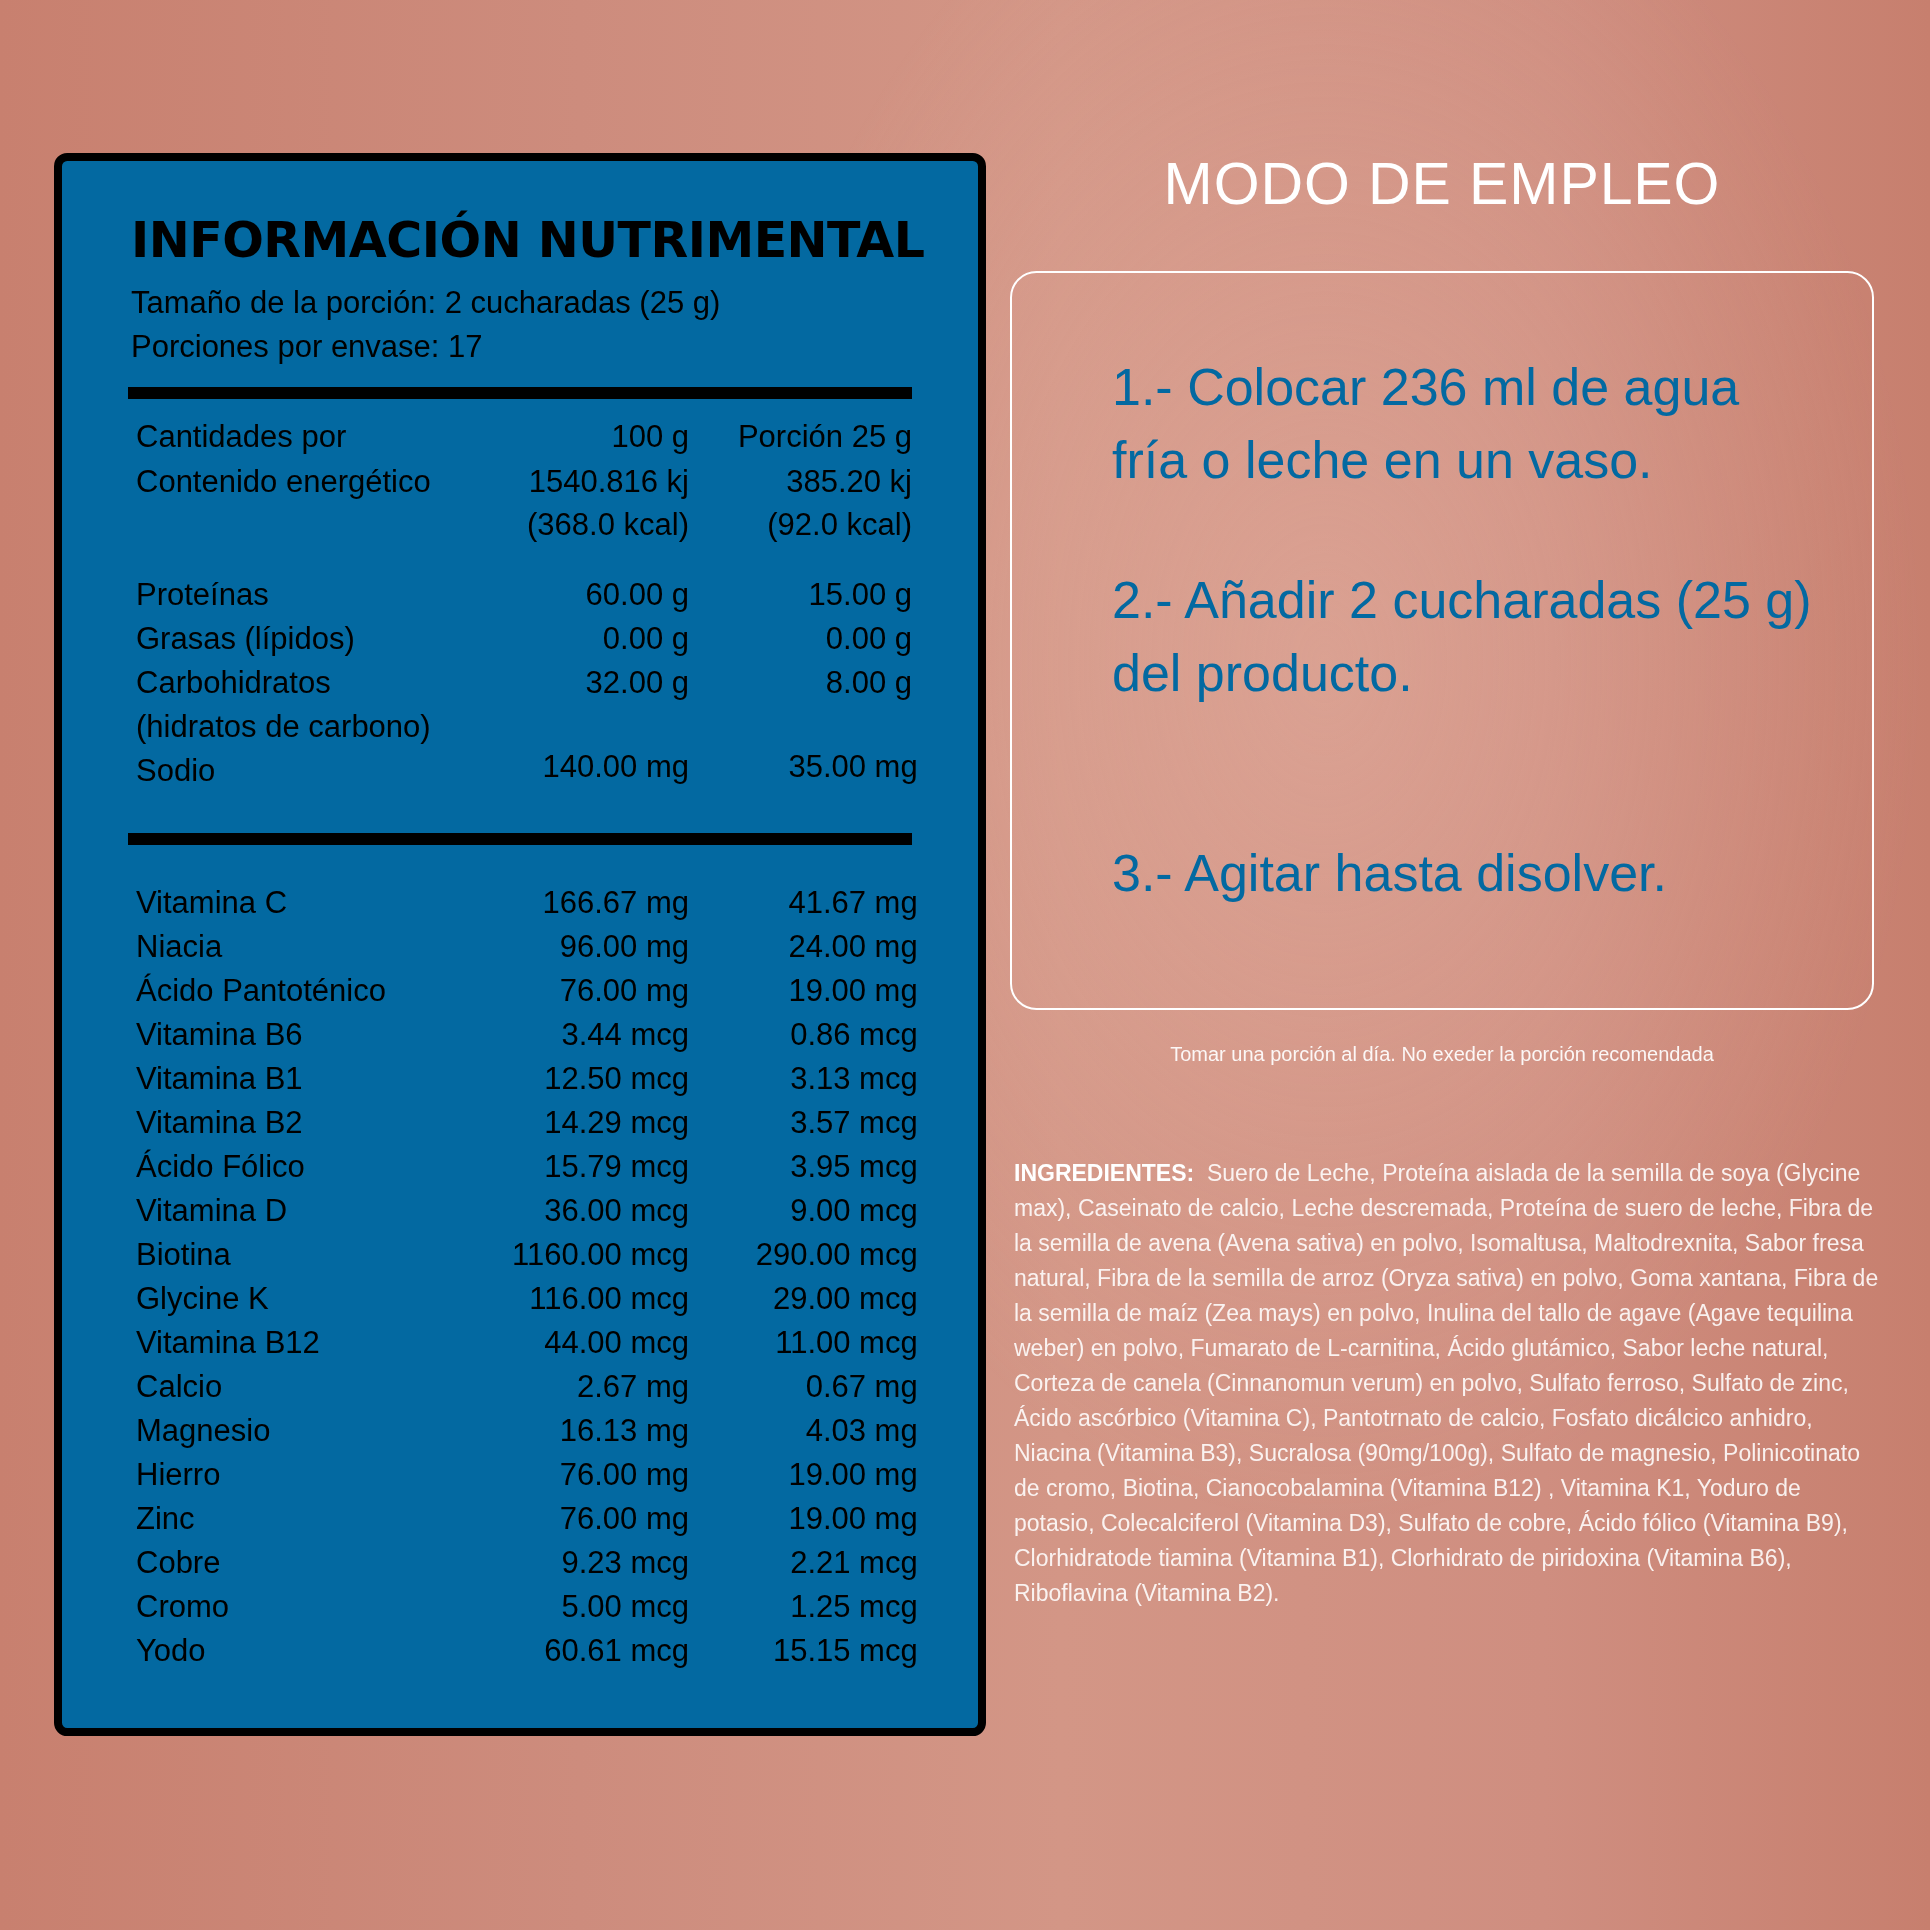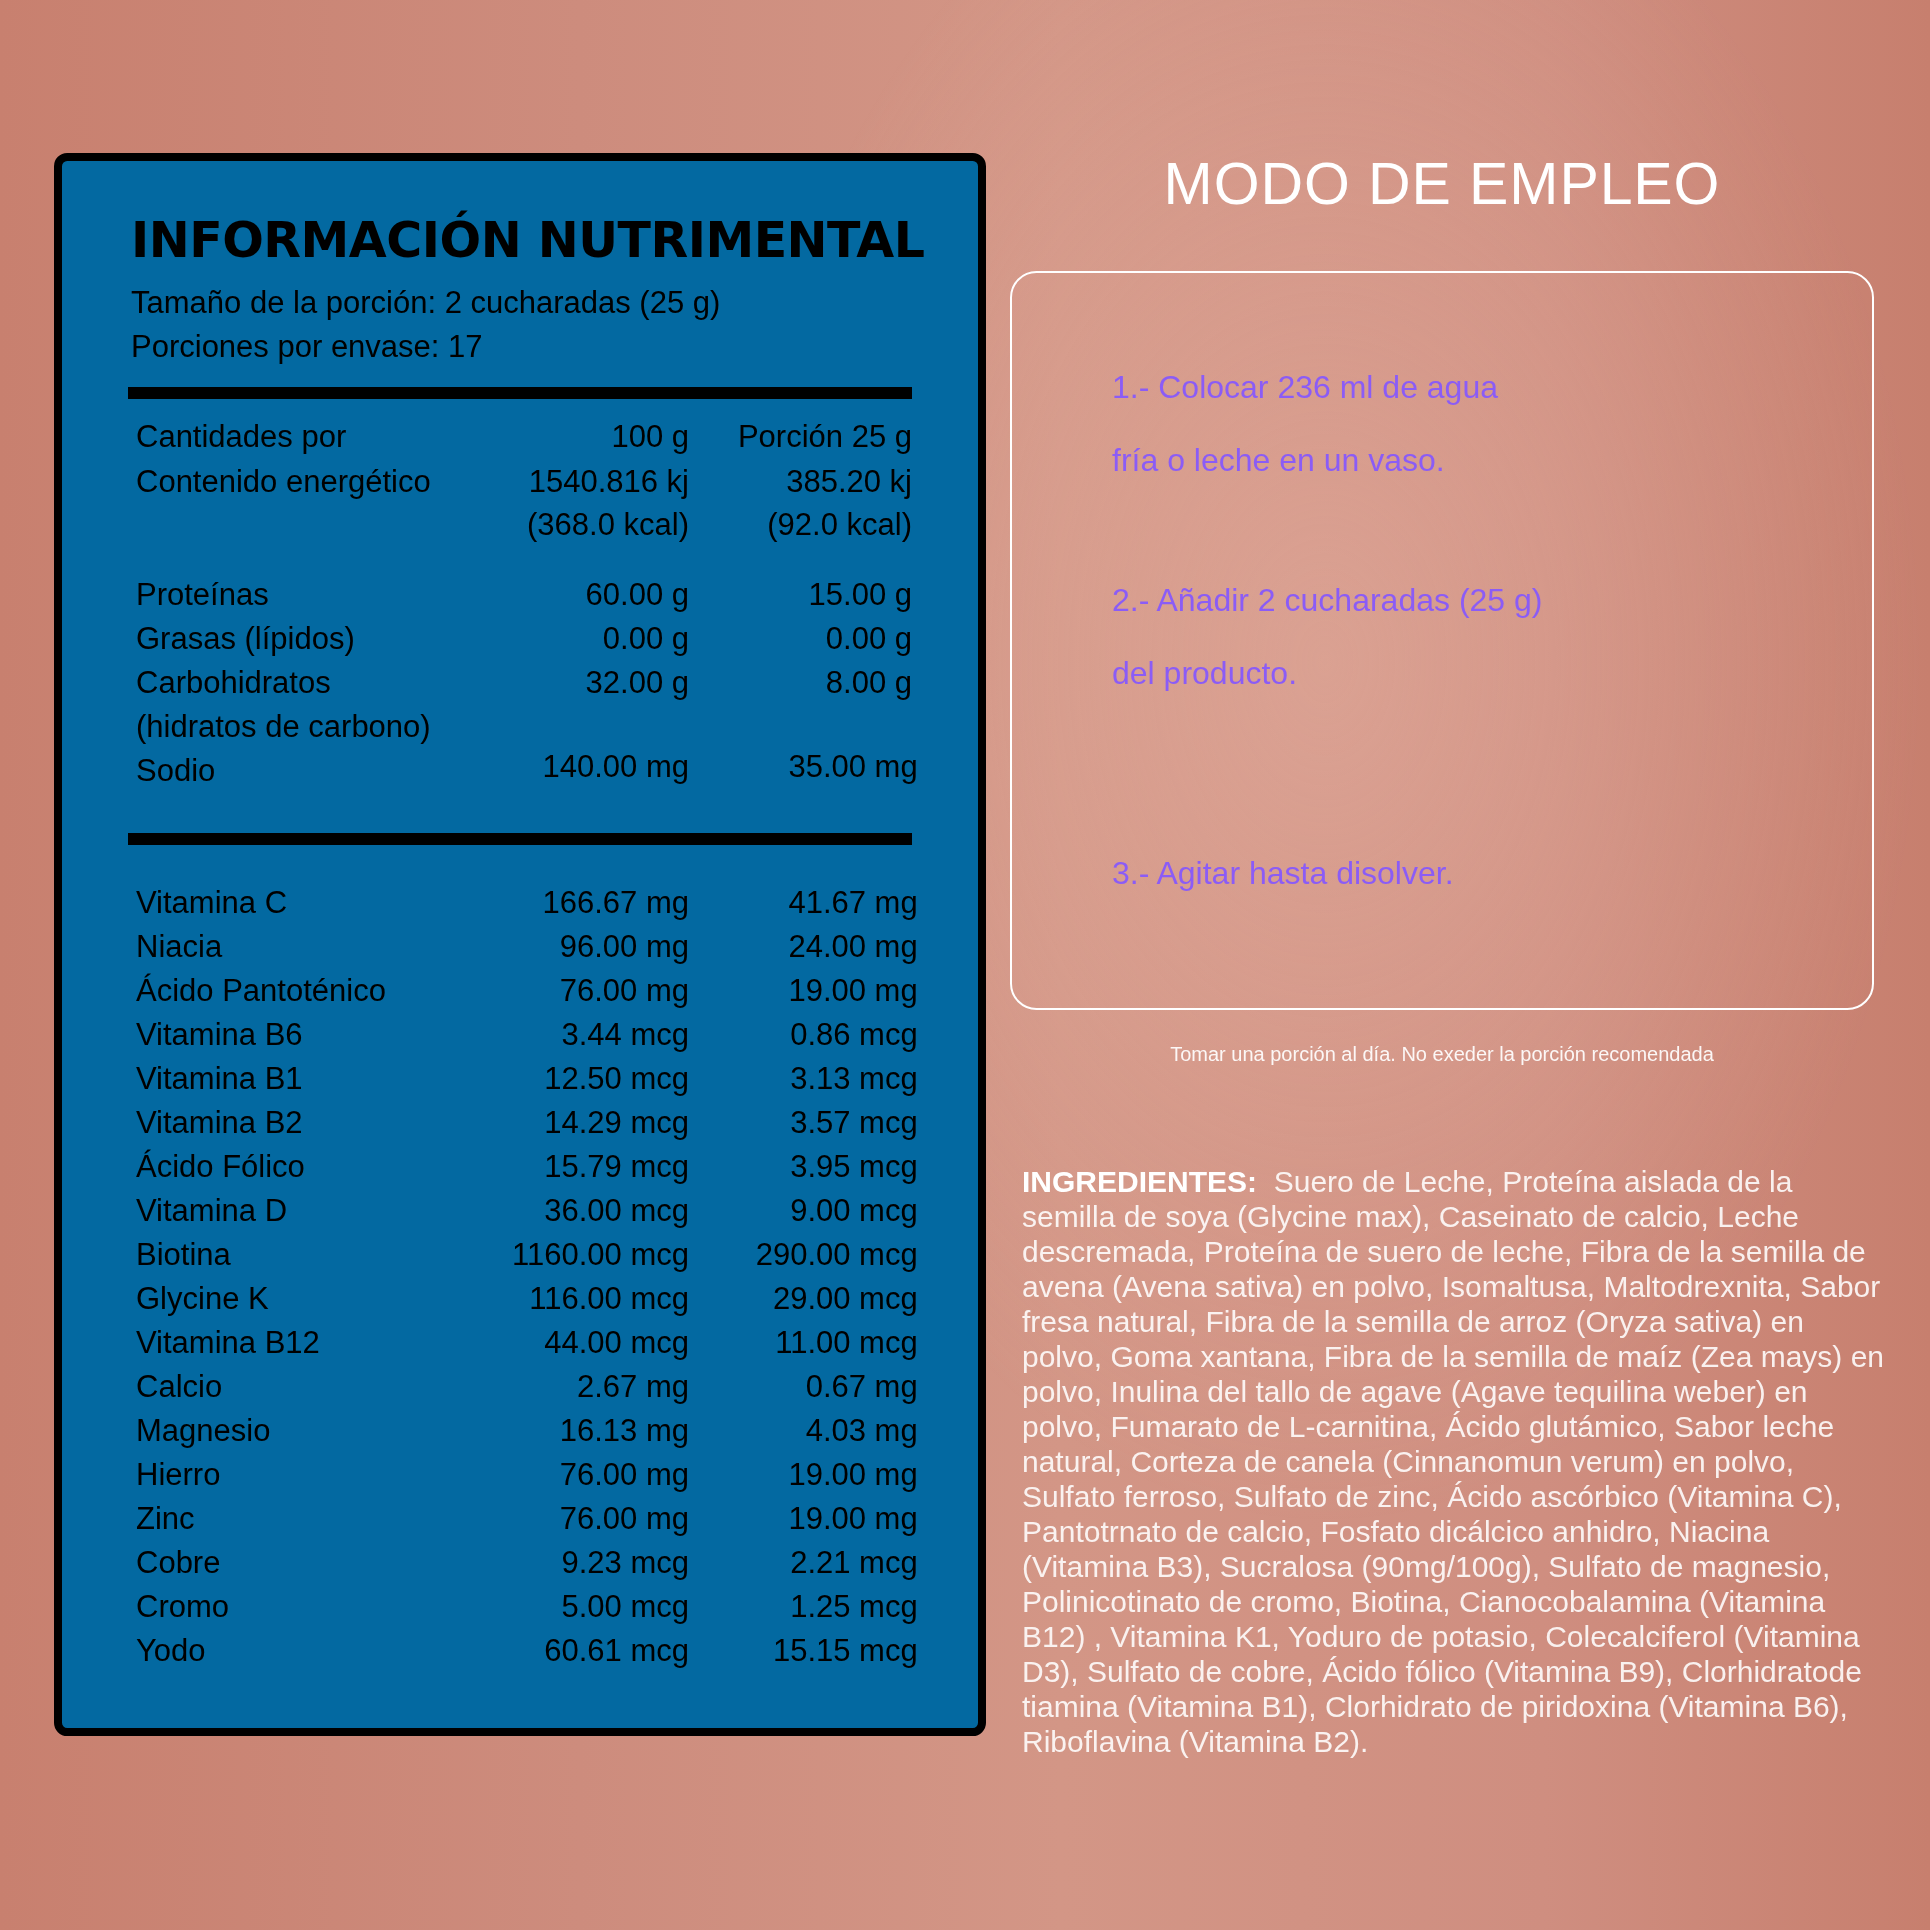--- a/index.html
+++ b/index.html
@@ -28,28 +28,28 @@
   .row.vit .vpor { right: -5.7px; }
 
   .modo-title {
     position: absolute; left: 1010px; width: 864px; top: 150px; text-align: center;
     font-size: 59px; color: #ffffff; letter-spacing: 0.9px; margin: 0; font-weight: normal;
   }
   .steps-box {
     position: absolute; left: 1010px; top: 271px; width: 864px; height: 739px;
     box-sizing: border-box; border: 2.4px solid #ffffff; border-radius: 26.5px;
   }
-  .step { position: absolute; left: 100px; width: 738px; font-size: 32px; line-height: 73px; color: #8b5cf6; }
+  .step { position: absolute; left: 100px; width: 738px; font-size: 52px; line-height: 73px; color: #0369a1; }
   .note {
     position: absolute; left: 1010px; width: 864px; top: 1043px; text-align: center;
     font-size: 20px; color: rgba(255,255,255,0.92);
   }
   .ingredients {
     position: absolute; left: 1014px; top: 1156px; width: 866px;
-    font-size: 30px; line-height: 35px; color: rgba(255,255,255,0.88); margin: 8px;
+    font-size: 23px; line-height: 35px; color: rgba(255,255,255,0.88); margin: 0;
   }
   .ingredients .label { font-weight: bold; color: #ffffff; }
 </style>
 </head>
 <body>
 
 <div class="card">
   <h1 class="card-title">INFORMACIÓN NUTRIMENTAL</h1>
   <div class="serving" style="top:124px;">Tamaño de la porción: 2 cucharadas (25 g)</div>
   <div class="serving" style="top:168px;">Porciones por envase: 17</div>

